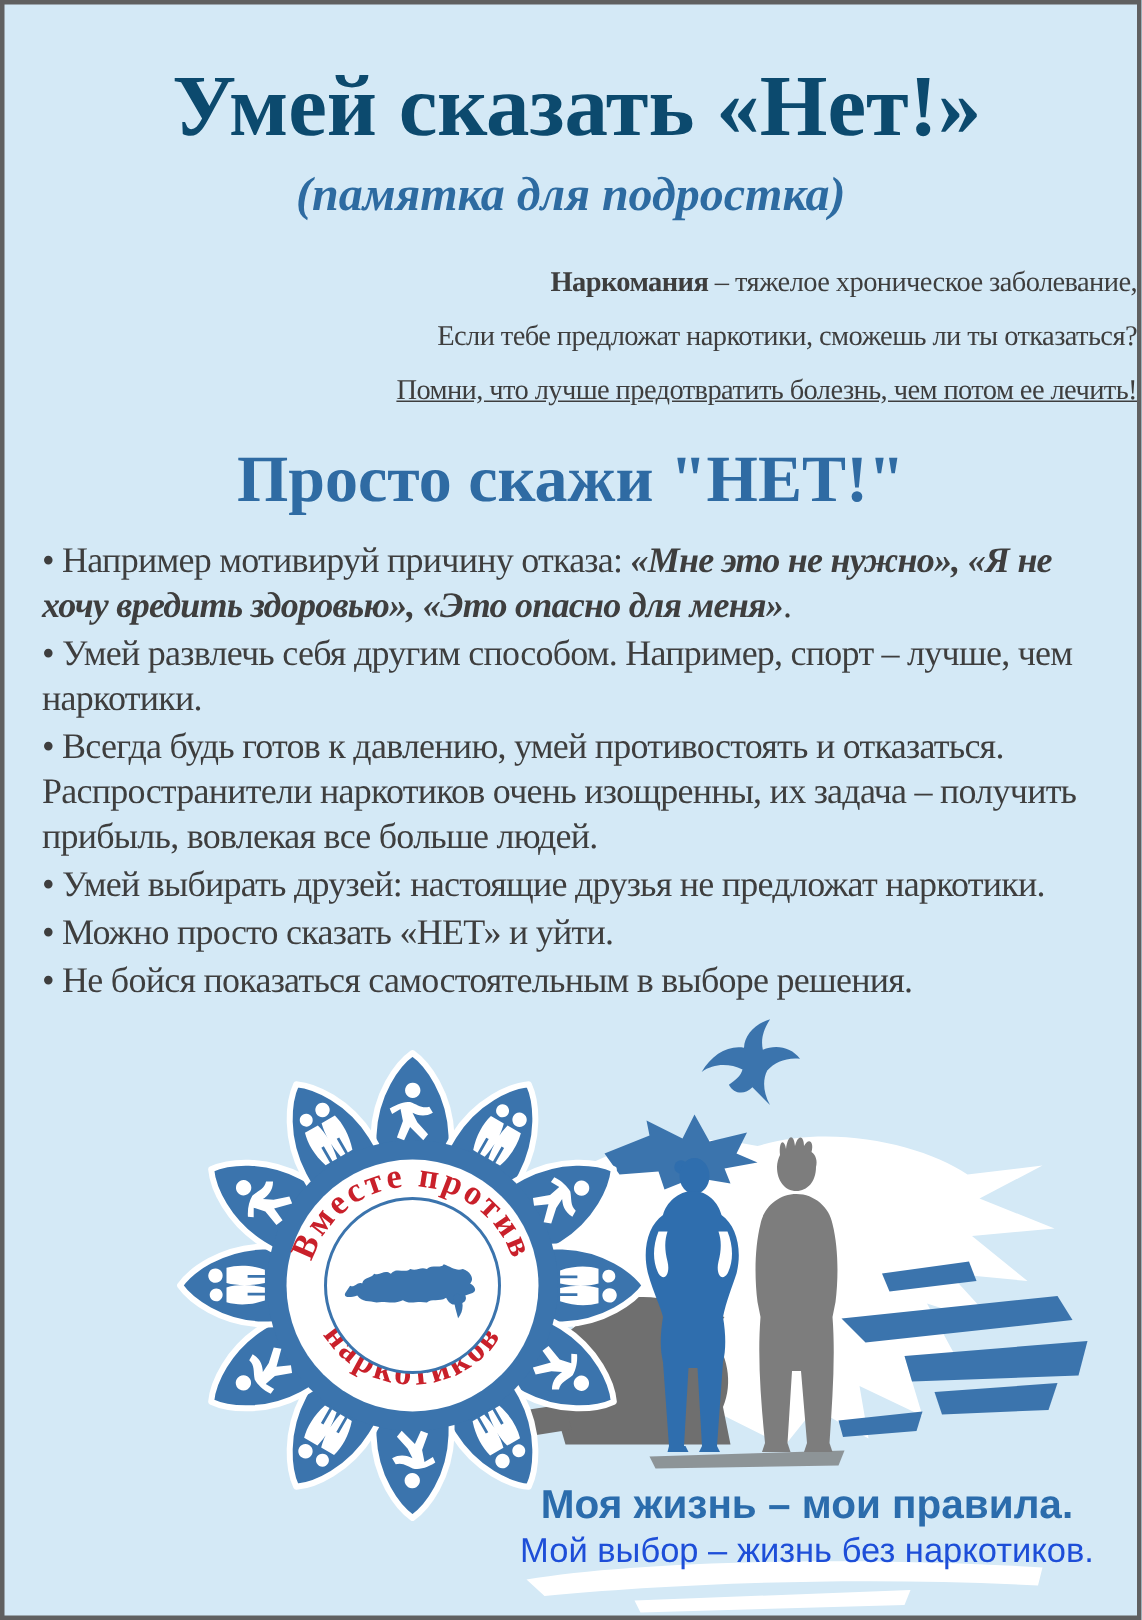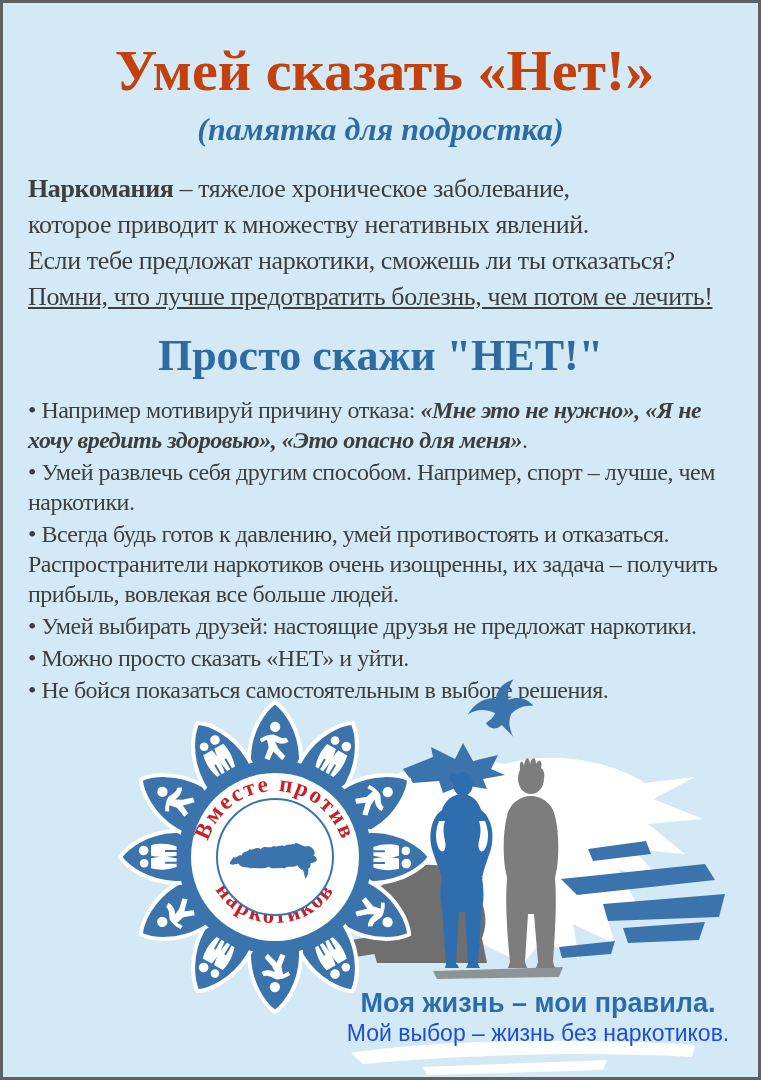--- a/index.html
+++ b/index.html
@@ -10,36 +10,37 @@
     background:#d4e9f6;
     border:3px solid #606060;
     overflow:hidden;
     font-family:"Liberation Serif", serif;
   }
   .title{
     margin-top:36px;
     text-align:center;
     font-size:58px;line-height:64px;
     font-weight:bold;
-    color:#c2410c;
+    color:#0c4a6e;
     padding-left:8px;
   }
   .subtitle{
     margin-top:6px;
     text-align:center;
     font-size:32px;line-height:40px;
     font-weight:bold;font-style:italic;
     color:#2d6ba1;
   }
   .intro{
     margin:22px 0 0 25px;
-    font-size:26px;line-height:36px;
+    font-size:19px;line-height:36px;
     letter-spacing:-0.4px;
     color:#3e3e3e;
     white-space:nowrap;
+    text-align:right;
   }
   .intro .lead{font-weight:bold;}
   .intro .underline{text-decoration:underline;margin-top:15px;}
   .heading{
     margin-top:14px;
     text-align:center;
     font-size:44px;line-height:54px;
     font-weight:bold;
     color:#2f6ba3;
   }
@@ -76,21 +77,20 @@
 </head>
 <body>
 
 <div class="page">
 
   <div class="title">Умей сказать «Нет!»</div>
   <div class="subtitle">(памятка для подростка)</div>
 
   <div class="intro">
     <div><span class="lead">Наркомания</span><span> – тяжелое хроническое заболевание,</span></div>
-    <div>которое приводит к множеству негативных явлений.</div>
     <div>Если тебе предложат наркотики, сможешь ли ты отказаться?</div>
     <div><span class="underline">Помни, что лучше предотвратить болезнь, чем потом ее лечить!</span></div>
   </div>
 
   <div class="heading">Просто скажи "НЕТ!"</div>
 
   <div class="bullets">
       <p><span>• </span><span class="seg normal">Например мотивируй причину отказа: </span><span class="seg bold-italic">«Мне это не нужно», «Я не хочу вредить здоровью», «Это опасно для меня»</span><span class="seg normal">.</span></p>
       <p><span>• </span><span class="seg normal">Умей развлечь себя другим способом. Например, спорт – лучше, чем наркотики.</span></p>
       <p><span>• </span><span class="seg normal">Всегда будь готов к давлению, умей противостоять и отказаться. Распространители наркотиков очень изощренны, их задача – получить прибыль, вовлекая все больше людей.</span></p>

